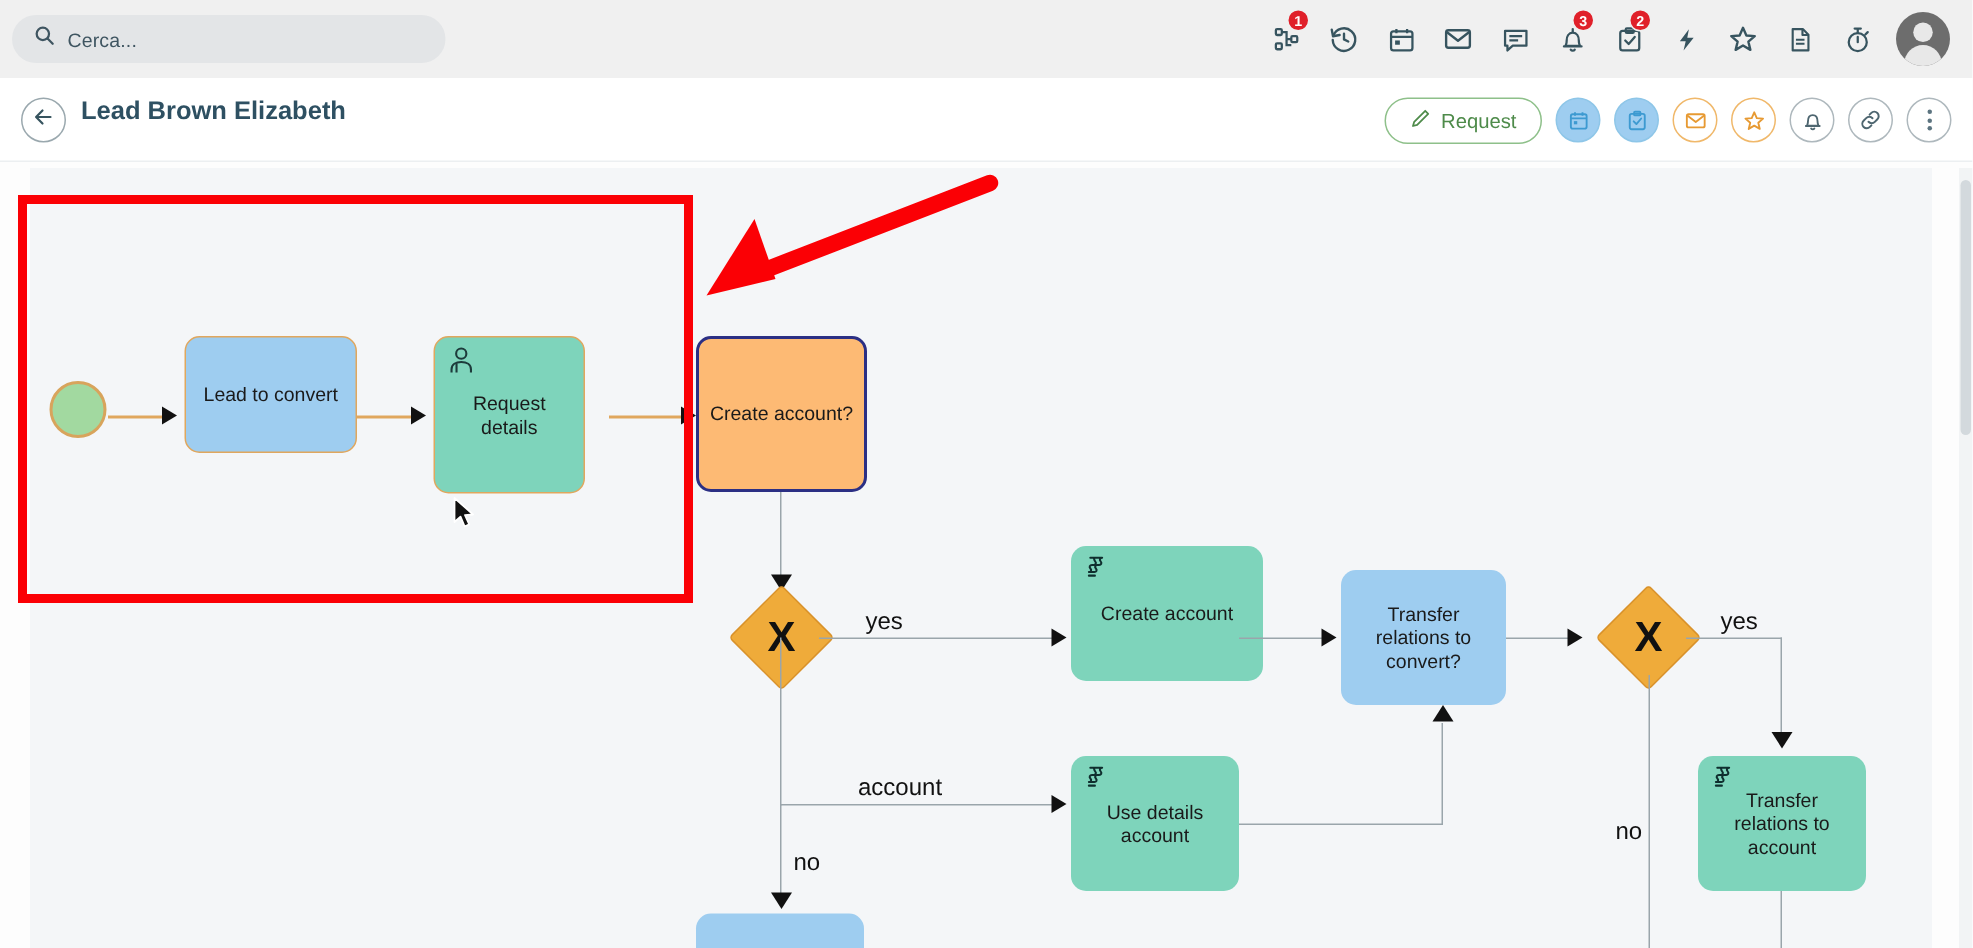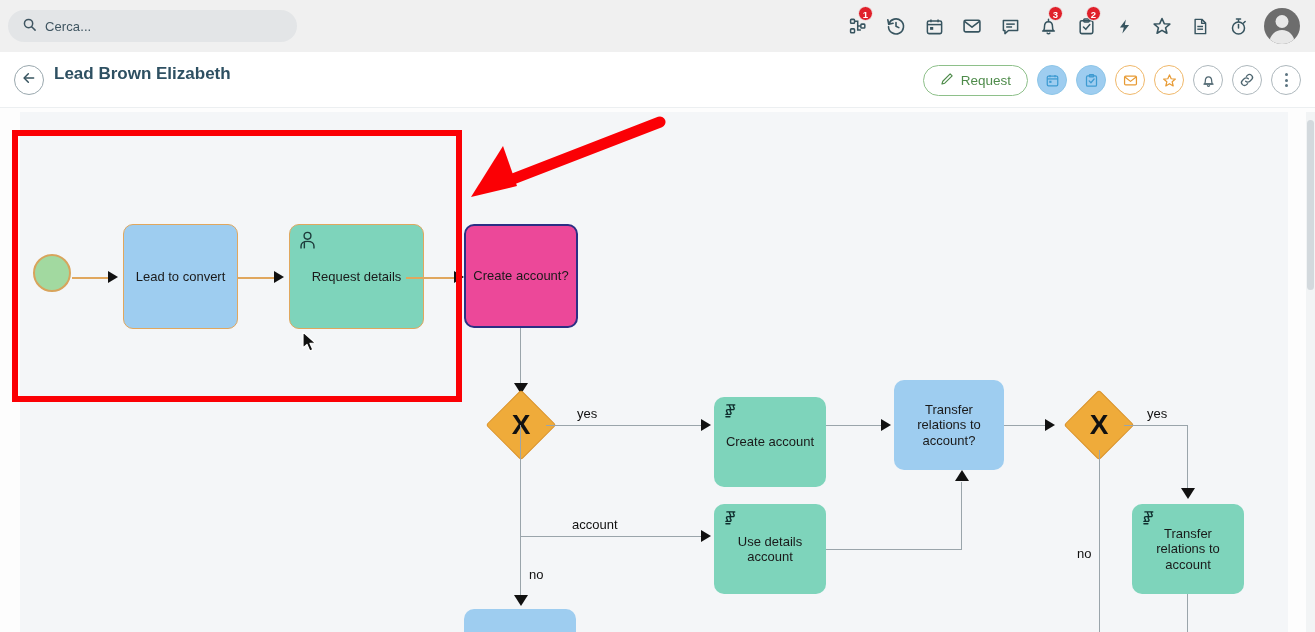--- a/index.html
+++ b/index.html
@@ -121,21 +121,21 @@
     border-radius: 10px;
     display: flex; align-items: center; justify-content: center;
     text-align: center; line-height: 1.18;
     font-size: 13px; color: #1a1a1a;
     padding: 4px 6px;
   }
   .blue   { background: #9ecdf0; border: 1.6px solid #e0a75e; }
   .green  { background: #7ed4bb; border: 1.6px solid #e0a75e; }
   .blue-plain  { background: #9ecdf0; }
   .green-plain { background: #7ed4bb; }
-  .blue-sel { background: #ec4899; border: 2.2px solid #2b2f84; }
+  .blue-sel { background: #fdba74; border: 2.2px solid #2b2f84; }
   .start-ev {
     width: 38px; height: 38px; border-radius: 50%;
     background: #a2d9a0; border: 2px solid #d8a45c;
   }
   .gateway {
     width: 50px; height: 50px; background: #efab3a;
     border: 1.5px solid #d9922b;
     transform: rotate(45deg); border-radius: 3px;
   }
   .gw-wrap { position: absolute; width: 50px; height: 50px; }
@@ -151,21 +151,21 @@
   .edge.h { height: 1.4px; }
   .edge.v { width: 1.4px; }
   .edge.orange { background: #e0a75e; height: 2px; }
   .arrowhead {
     position: absolute; width: 0; height: 0;
   }
   .ah-right { border-top: 6px solid transparent; border-bottom: 6px solid transparent; border-left: 10px solid #111; }
   .ah-down  { border-left: 7px solid transparent; border-right: 7px solid transparent; border-top: 11px solid #111; }
   .ah-up    { border-left: 7px solid transparent; border-right: 7px solid transparent; border-bottom: 11px solid #111; }
   .elabel {
-    position: absolute; font-size: 13px; color: #111;
+    position: absolute; font-size: 16px; color: #111;
   }
 
   
   .redbox {
     position: absolute; left: 12px; top: 130px; width: 450px; height: 272px;
     border: 6px solid #fb0005; background: transparent; pointer-events: none;
   }
   .red-arrow { position: absolute; left: 455px; top: 112px; pointer-events: none; }
 
   .cursor { position: absolute; left: 302px; top: 331px; pointer-events: none; }
@@ -369,28 +369,28 @@
   </div>
 
   <div class="canvas-outer">
     <div class="canvas">
 
       <div class="node start-ev" style="left:13px; top:142px;"></div>
 
       <div class="edge orange h" style="left:52px; top:165px; width:38px;"></div>
       <div class="arrowhead ah-right" style="left:88px; top:159px;"></div>
 
-      <div class="node nbox blue" style="left:103px; top:112px; width:115px; height:105px;">
+      <div class="node nbox blue" style="left:103px; top:112px; width:115px; height:78px;">
         <span>Lead to convert</span>
       </div>
 
       <div class="edge orange h" style="left:218px; top:165px; width:38px;"></div>
       <div class="arrowhead ah-right" style="left:254px; top:159px;"></div>
 
-      <div class="node nbox green" style="left:269px; top:112px; width:135px; height:105px; position:absolute;">
+      <div class="node nbox green" style="left:269px; top:112px; width:101px; height:105px; position:absolute;">
         <span class="task-icon">
           <svg width="21" height="21" viewBox="0 0 24 24" fill="none" stroke="#1d3b3b" stroke-width="1.6">
             <circle cx="12" cy="6.6" r="3.9"></circle>
             <path d="M4.6 21v-2.4c0-3.6 3.3-5.6 7.4-5.6s7.4 2 7.4 5.6V21" stroke-linejoin="round"></path>
             <line x1="8.4" y1="13.9" x2="8.4" y2="21"></line>
           </svg>
         </span>
         <span>Request details</span>
       </div>
 
@@ -406,37 +406,37 @@
 
       <div class="gw-wrap" style="left:476px; top:288px;">
         <div class="gateway"></div>
         <div class="gw-x">X</div>
       </div>
 
       <div class="edge h" style="left:526px; top:313px; width:158px;"></div>
       <div class="arrowhead ah-right" style="left:681px; top:307px;"></div>
       <span class="elabel" style="left:557px; top:294px;">yes</span>
 
-      <div class="node nbox green-plain" style="left:694px; top:285px; width:112px; height:90px; border-radius:10px;">
+      <div class="node nbox green-plain" style="left:694px; top:252px; width:128px; height:90px; border-radius:10px;">
         <span class="task-icon">
           <svg width="19" height="20" viewBox="0 0 24 24" fill="none" stroke="#0f2e2e" stroke-width="1.7">
             <path d="M7.4 3h10c-1.8 0-2.6 1.6-1.3 3s.5 3-1.3 3h-1.4c-1.8 0-2.6 1.6-1.3 3s.5 3-1.3 3H6.2c1.8 0 2.6-1.6 1.3-3s-.5-3 1.3-3h1.4c1.8 0 2.6-1.6 1.3-3s-.5-3-1.3-3z" stroke-linejoin="round"></path>
             <path d="M6.2 18h5.1" stroke-linecap="round"></path>
           </svg>
         </span>
         <span>Create account</span>
       </div>
 
       <div class="edge h" style="left:806px; top:313px; width:58px;"></div>
       <div class="arrowhead ah-right" style="left:861px; top:307px;"></div>
 
       <div class="node nbox blue-plain" style="left:874px; top:268px; width:110px; height:90px; border-radius:10px; flex-direction:column;">
         <span>Transfer</span>
         <span>relations to</span>
-        <span>account?</span>
+        <span>convert?</span>
       </div>
 
       <div class="edge v" style="left:500px; top:313px; height:112px;"></div>
       <div class="edge h" style="left:500px; top:424px; width:184px;"></div>
       <div class="arrowhead ah-right" style="left:681px; top:418px;"></div>
       <span class="elabel" style="left:552px; top:405px;">account</span>
 
       <div class="node nbox green-plain" style="left:694px; top:392px; width:112px; height:90px; border-radius:10px; flex-direction:column;">
         <span class="task-icon">
           <svg width="19" height="20" viewBox="0 0 24 24" fill="none" stroke="#0f2e2e" stroke-width="1.7">

